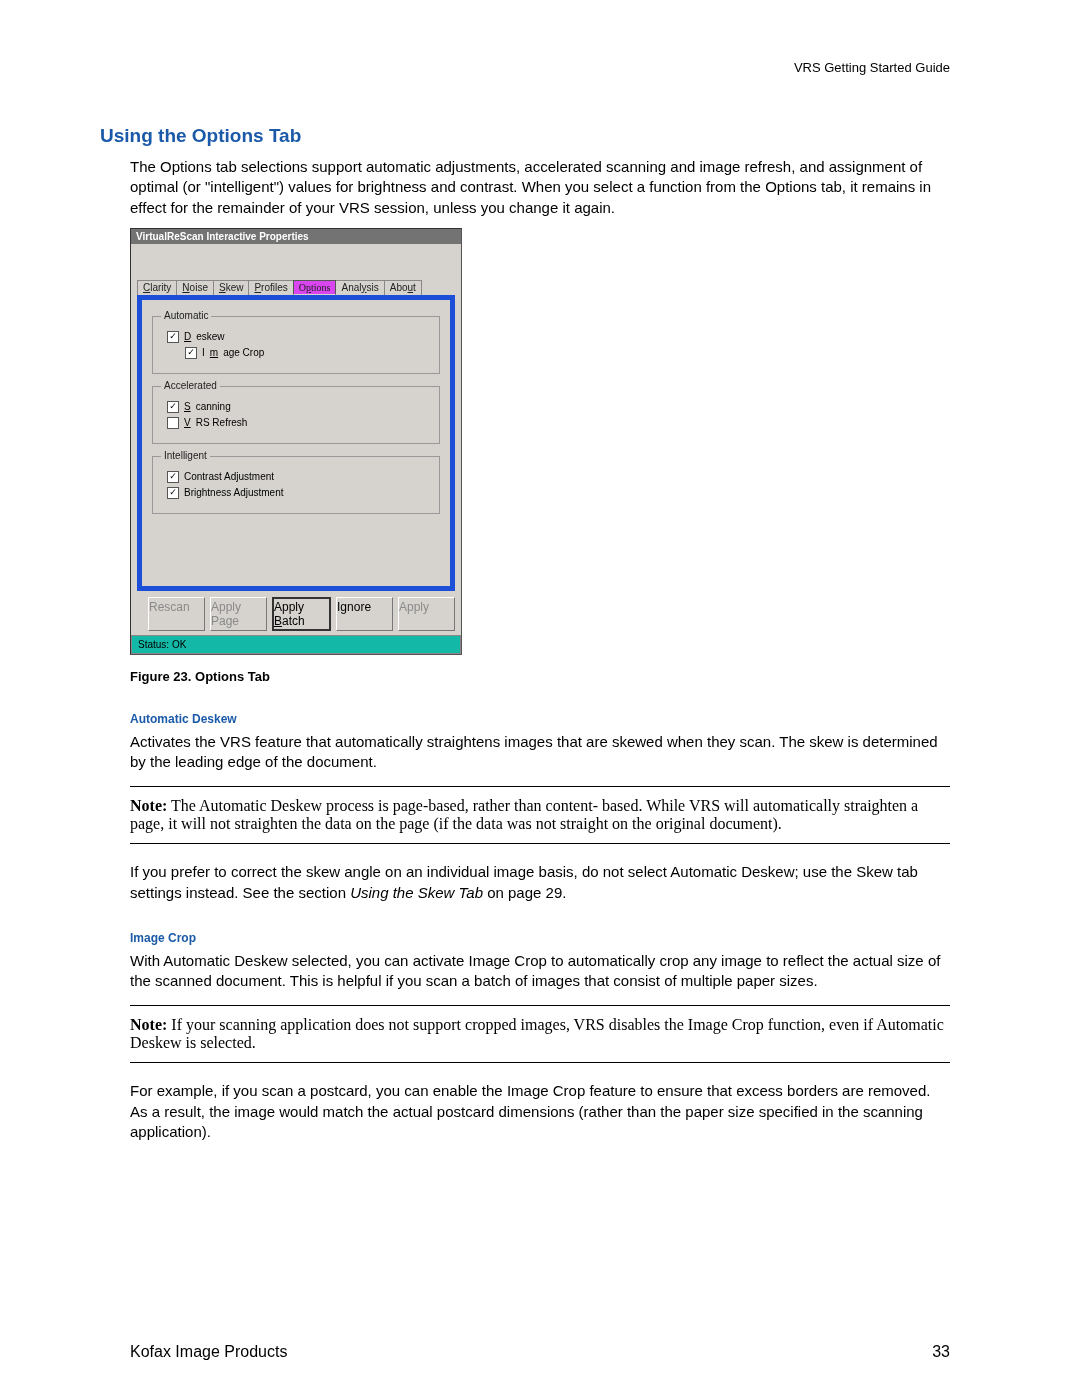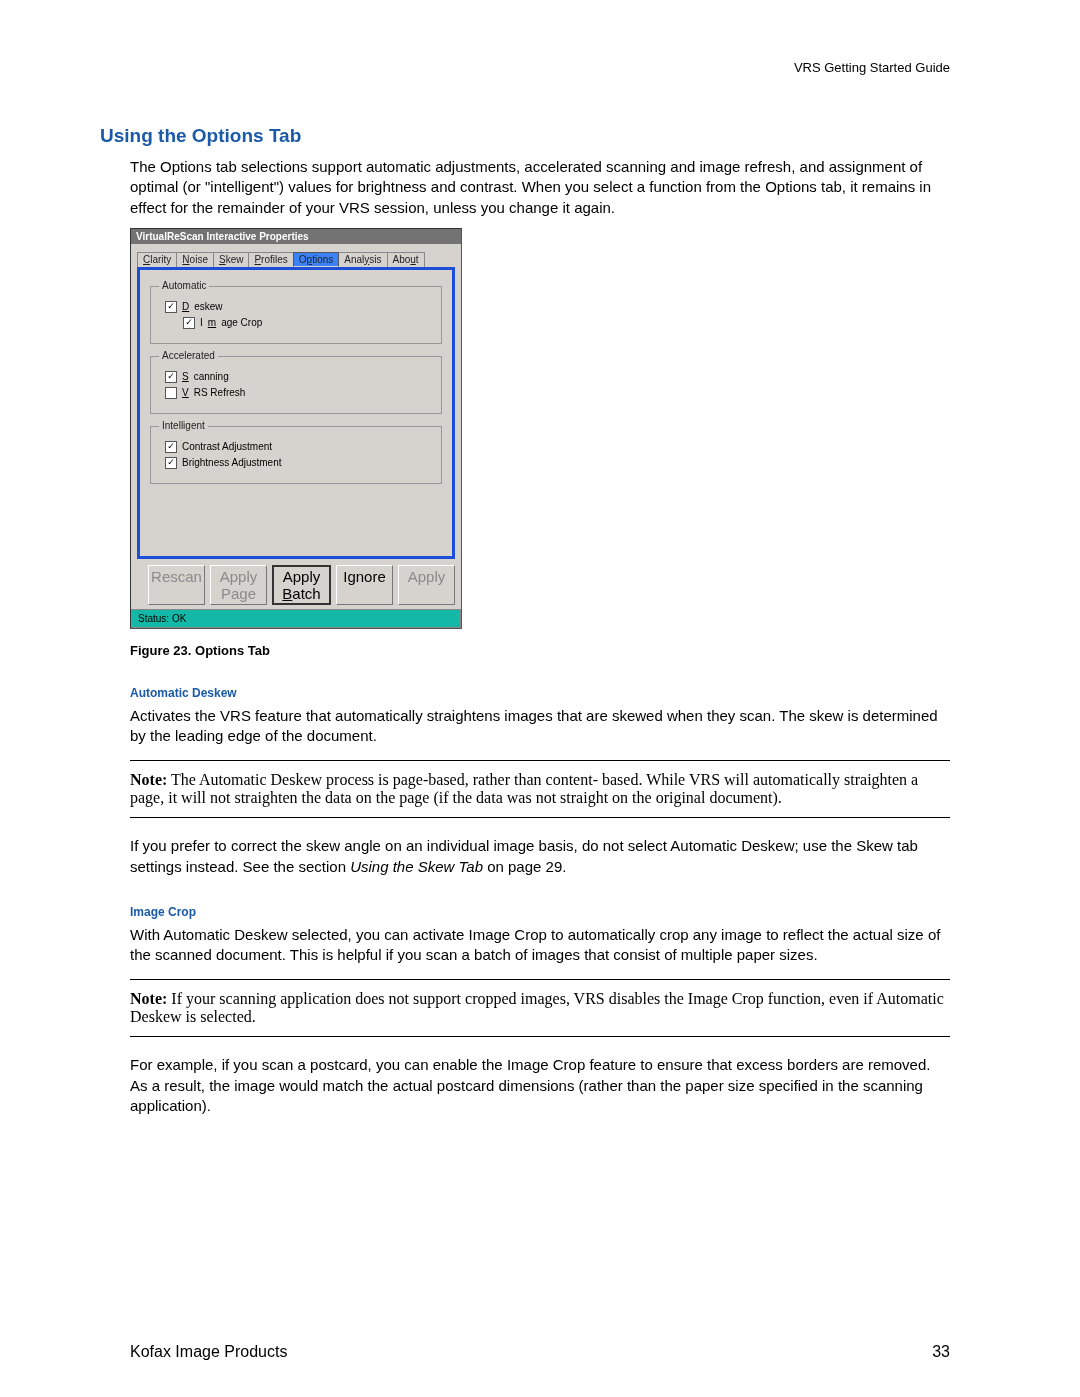--- a/index.html
+++ b/index.html
@@ -77,40 +77,42 @@
     background: #737373;
     color: #fff;
     font-size: 10px;
     font-weight: bold;
     padding: 2px 5px;
   }
   .tabbar {
     display: flex;
     padding: 8px 6px 0 6px;
     gap: 0;
+    margin-top: 28px;
   }
   .tab {
     background: #d6d3ce;
     border: 1px solid #888;
     border-bottom: none;
     padding: 1px 5px;
     font-size: 10px;
     color:#222;
     margin-right: -1px;
     position: relative;
   }
   .tab.selected {
     border: 1px solid #555;
     border-bottom: 1px solid #d6d3ce;
-    background: #3b82f6;
+    background: #d946ef;
     z-index: 2;
+    font-family: Liberation Serif, serif;
   }
   .tab-underline { text-decoration: underline; }
   .panel {
-    border: 3px solid #1d4ed8;
+    border: 5px solid #1d4ed8;
     margin: 0 6px 6px 6px;
     padding: 8px 10px 60px 10px;
     background: #d6d3ce;
   }
   .group {
     border: 1px solid #999;
     margin: 8px 0 12px 0;
     padding: 10px 10px 10px 14px;
     position: relative;
   }
@@ -125,21 +127,21 @@
   }
   .chk { display:flex; align-items:center; gap:5px; margin:4px 0; font-size:10px; }
   .chk.indent { margin-left: 18px; }
   .chk-box {
     width:10px; height:10px; background:#fff; border:1px solid #555;
     display:flex; align-items:center; justify-content:center; font-size:9px; line-height:1;
     color:#000;
   }
   .btnrow { display:flex; gap:5px; justify-content:flex-end; padding:0 6px 4px 6px;}
   .btn {
-    width:55px; text-align:center; font-size:15px;
+    width:55px; font-size:12px;
     background:#d6d3ce; border:1px solid #777;
     border-top-color:#fff; border-left-color:#fff;
     padding:2px 0;
   }
   .btn.disabled { color:#8a8a8a; }
   .btn.primary { border:2px solid #333; padding:1px 0;}
   .status { border-top:1px solid #fff; padding:3px 6px; font-size:10px; background:#14b8a6; border:1px solid #888; margin:0 0 0 0;}
 </style>
 </head>
 <body>

